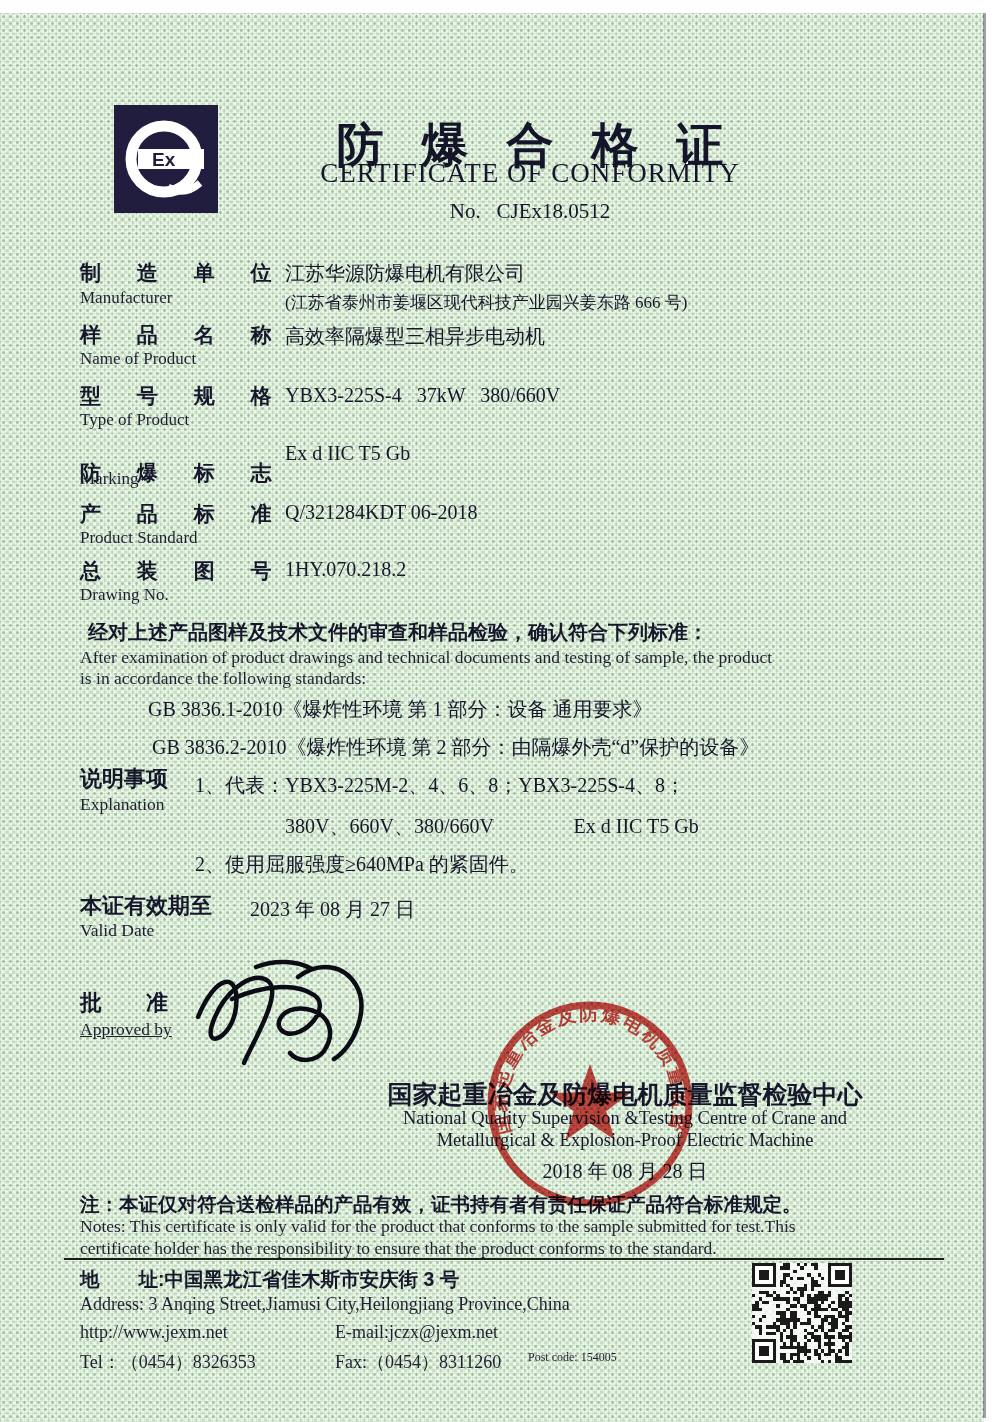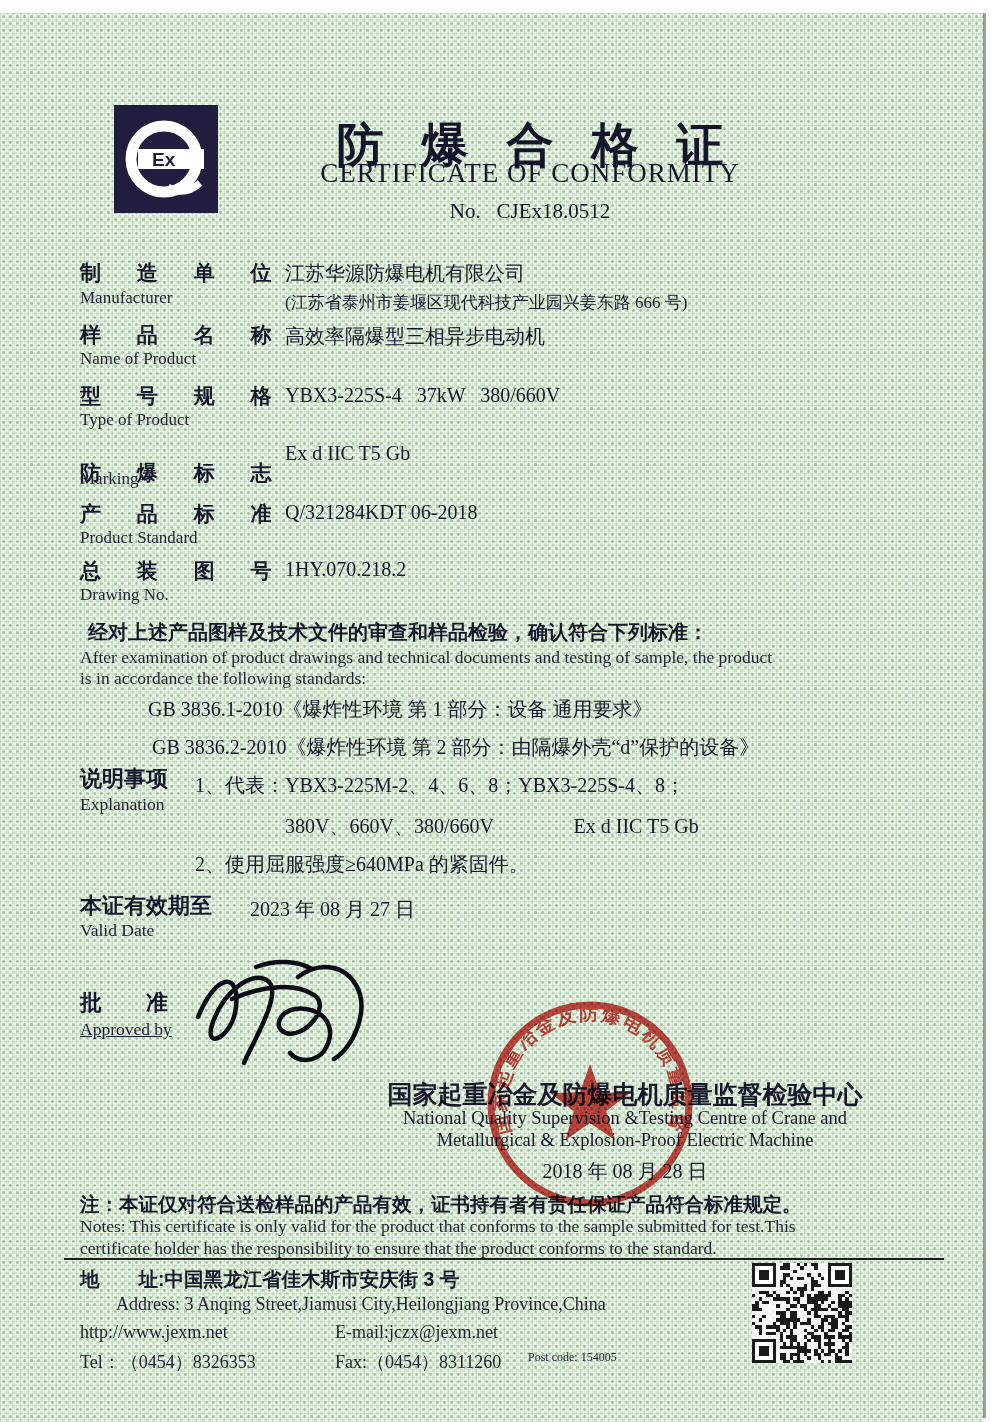--- a/index.html
+++ b/index.html
@@ -127,21 +127,21 @@
     </g>
   </svg>
 
   <div class="abs sec-cn" style="left:80px;top:1191px;font-size:19.5px;">注：本证仅对符合送检样品的产品有效，证书持有者有责任保证产品符合标准规定。</div>
   <div class="abs sec-en" style="left:80px;top:1216px;">Notes: This certificate is only valid for the product that conforms to the sample submitted for test.This</div>
   <div class="abs sec-en" style="left:80px;top:1238px;">certificate holder has the responsibility to ensure that the product conforms to the standard.</div>
 
   <div class="abs divider"></div>
 
   <div class="abs sec-cn" style="left:80px;top:1266px;font-size:19.5px;">地　　址:中国黑龙江省佳木斯市安庆街 3 号</div>
-  <div class="abs sec-en" style="left:80px;top:1294px;font-size:18px;margin-left:36px;">Address: 3 Anqing Street,Jiamusi City,Heilongjiang Province,China</div>
+  <div class="abs sec-en" style="left:80px;top:1294px;font-size:18px;">Address: 3 Anqing Street,Jiamusi City,Heilongjiang Province,China</div>
   <div class="abs sec-en" style="left:80px;top:1322px;font-size:18px;">http://www.jexm.net</div>
   <div class="abs sec-en" style="left:335px;top:1322px;font-size:18px;">E-mail:jczx@jexm.net</div>
   <div class="abs sec-en" style="left:80px;top:1350px;font-size:18px;">Tel：（0454）8326353</div>
   <div class="abs sec-en" style="left:335px;top:1350px;font-size:18px;">Fax:（0454）8311260</div>
   <div class="abs sec-en" style="left:528px;top:1350px;font-size:12px;">Post code: 154005</div>
 
   <svg id="qr-svg" class="abs qr" width="100" height="100" viewBox="0 0 29 29" style="shape-rendering:crispEdges">
     <rect x="0" y="0" width="29" height="29" fill="rgba(255,255,255,0.75)"></rect>
   <rect x="9" y="0" width="1" height="1" fill="#1a1a1a"></rect>
       <rect x="10" y="0" width="1" height="1" fill="#1a1a1a"></rect>

